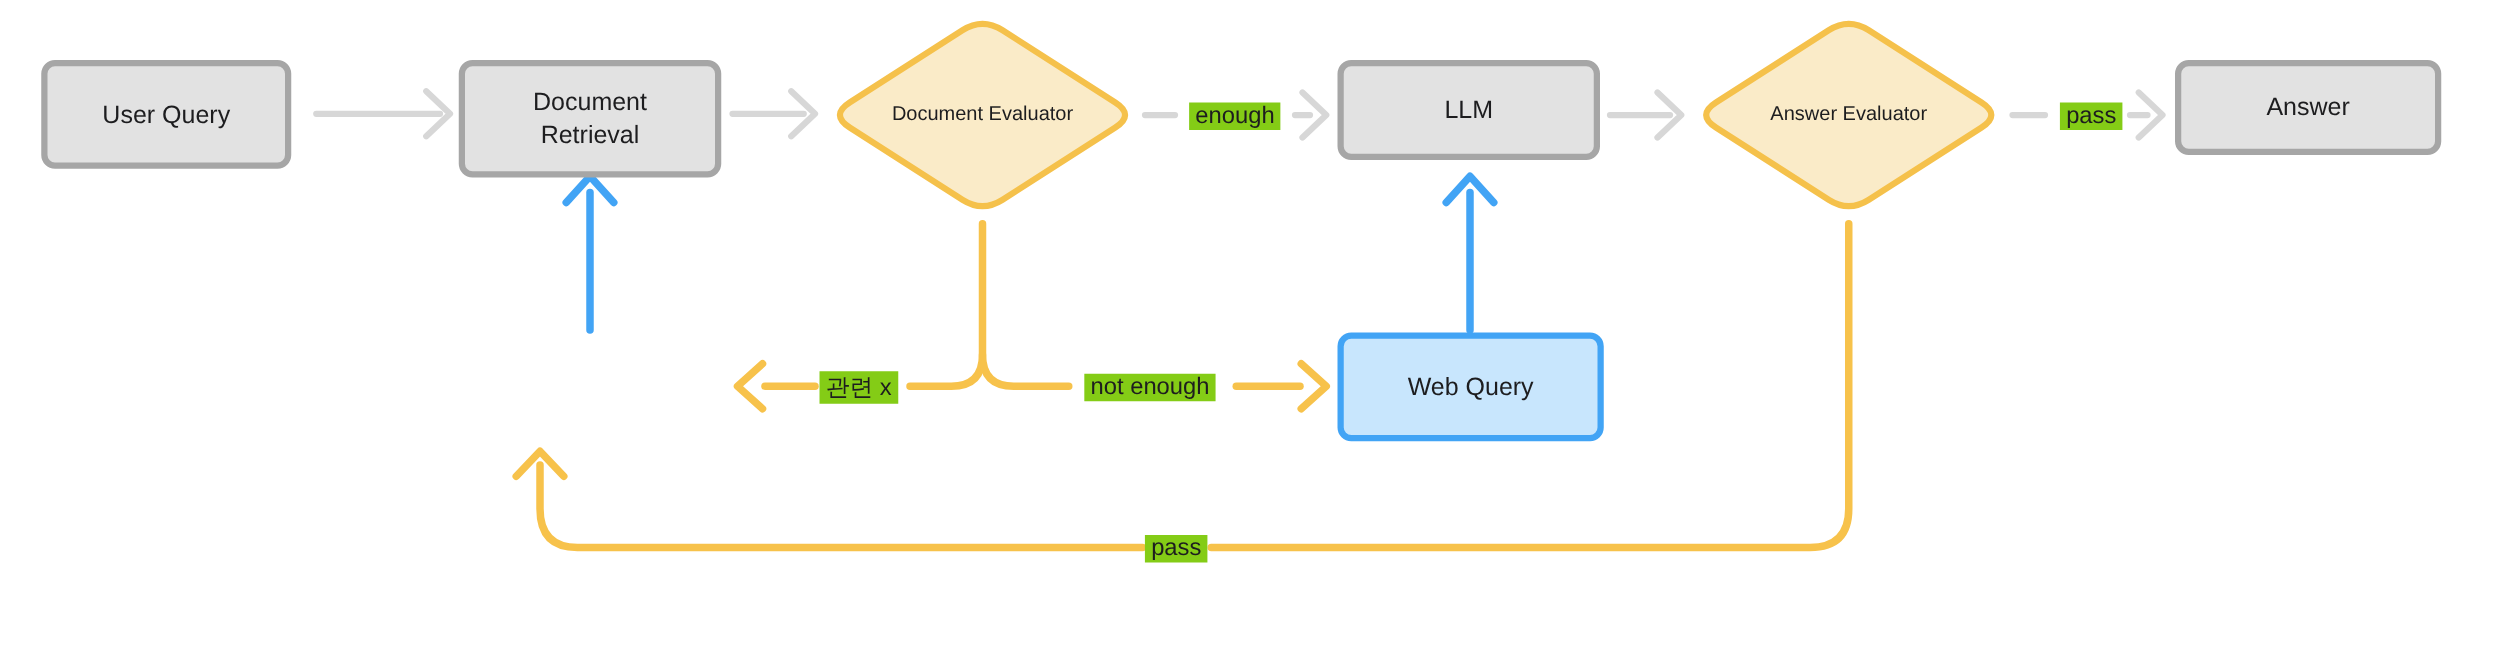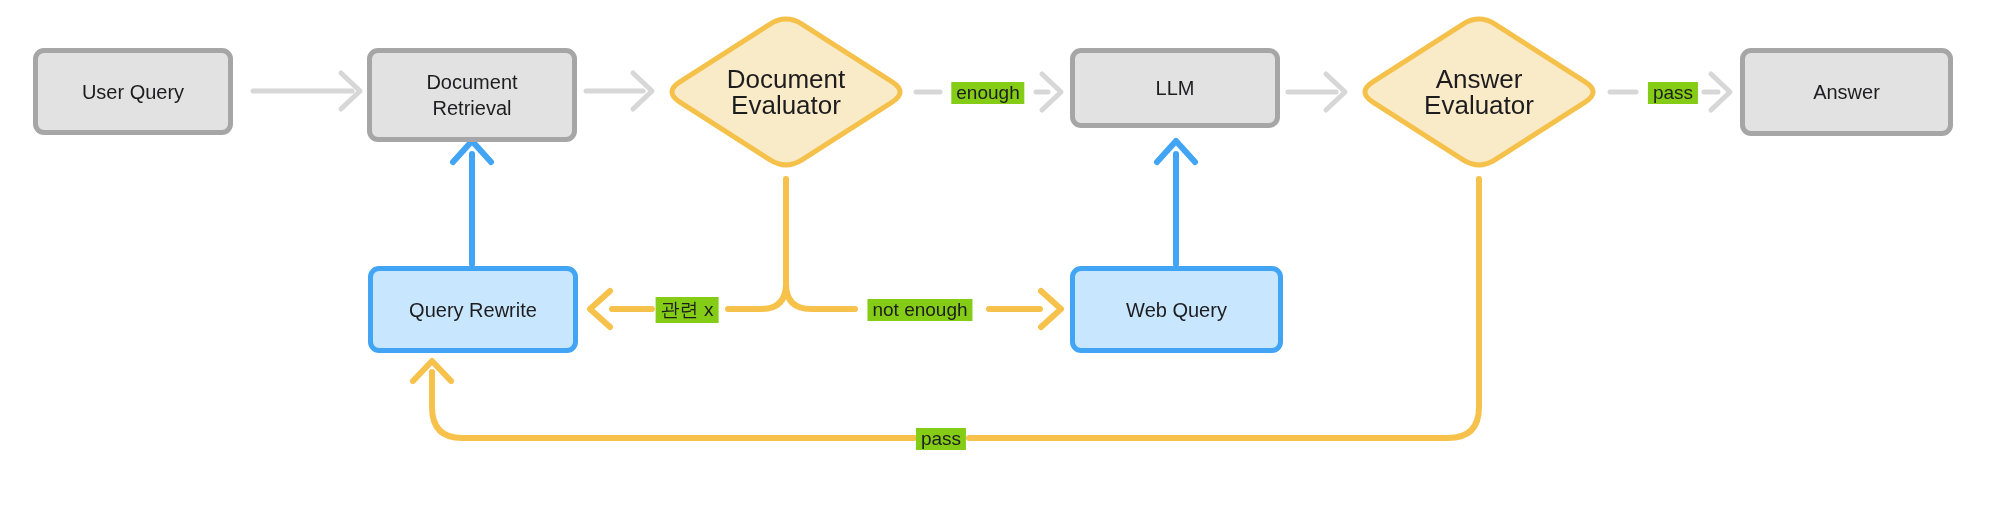--- a/index.html
+++ b/index.html
@@ -39,21 +39,21 @@
   .node.blue { background: #c8e6fd; border: 5px solid #42a4f5; }
   .node .lbl { display: inline-block; }
   .node .lbl.wrap { max-width: 130px; }
 
   
   .dlabel {
     position: absolute;
     width: 150px;
     transform: translate(-50%, -50%);
     text-align: center;
-    font-size: 26px;
+    font-size: 16px;
     line-height: 26px;
     z-index: 2;
   }
 
   
   .elabel {
     position: absolute;
     transform: translate(-50%, -50%);
     font-size: 19px;
     white-space: nowrap;
@@ -126,27 +126,24 @@
   </div>
 
   <div class="node gray" style="left:367px; top:48px; width:210px; height:94px">
     <span class="lbl wrap">Document Retrieval</span>
   </div>
 
   <div class="node gray" style="left:1070px; top:48px; width:210px; height:80px">
     <span class="lbl">LLM</span>
   </div>
 
-  <div class="node gray" style="left:1740px; top:48px; width:213px; height:88px">
+  <div class="node gray" style="left:1740px; top:48px; width:213px; height:76px">
     <span class="lbl">Answer</span>
   </div>
 
-  <div class="node blue" style="left:368px; top:266px; width:210px; height:87px">
-    <span class="lbl">Query Rewrite</span>
-  </div>
 
   <div class="node blue" style="left:1070px; top:266px; width:213px; height:87px">
     <span class="lbl">Web Query</span>
   </div>
 
   <div class="dlabel" style="left:786px; top:92px">Document Evaluator</div>
   <div class="dlabel" style="left:1479px; top:92px">Answer Evaluator</div>
 
   <div class="elabel" style="left:988px; top:93px">enough</div>
   <div class="elabel" style="left:1673px; top:93px">pass</div>

